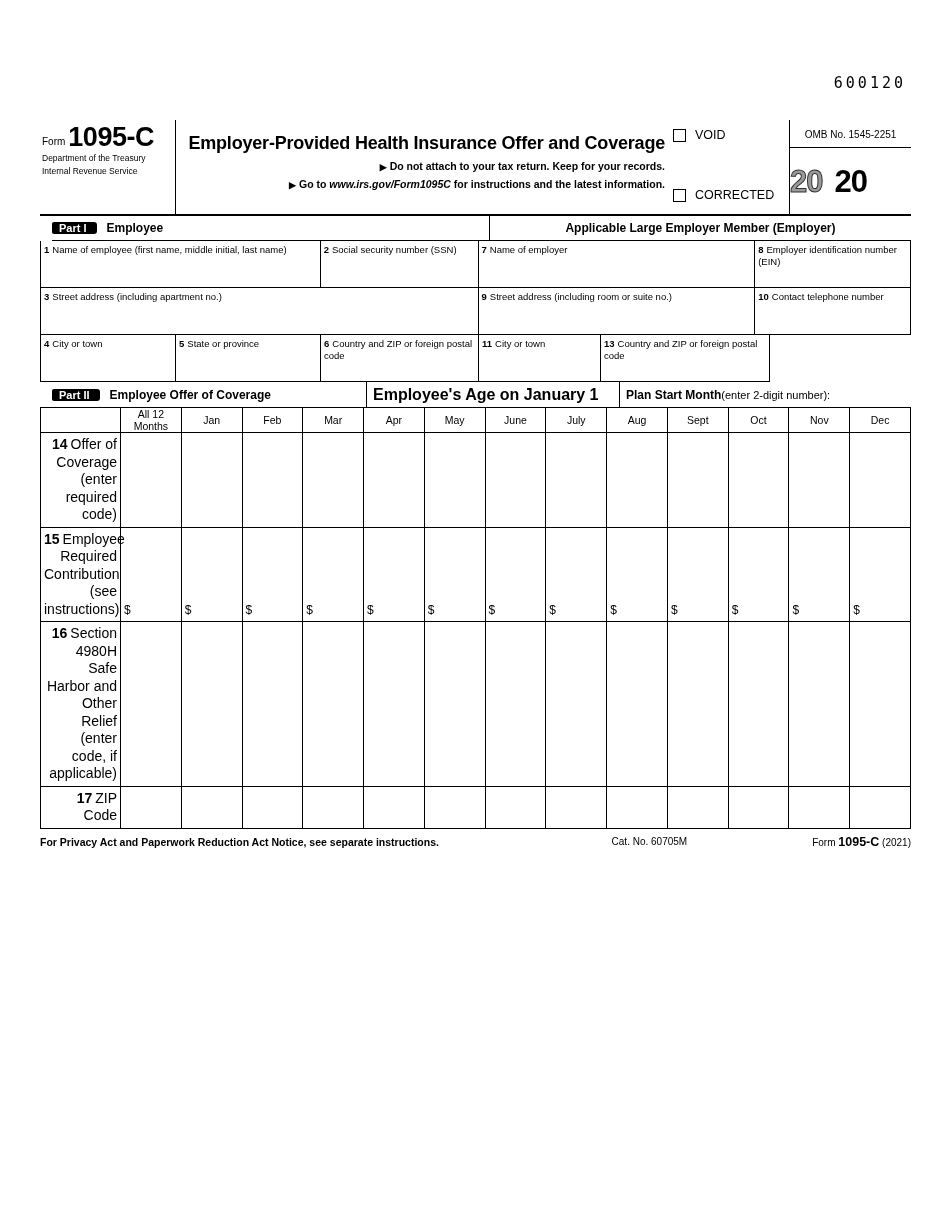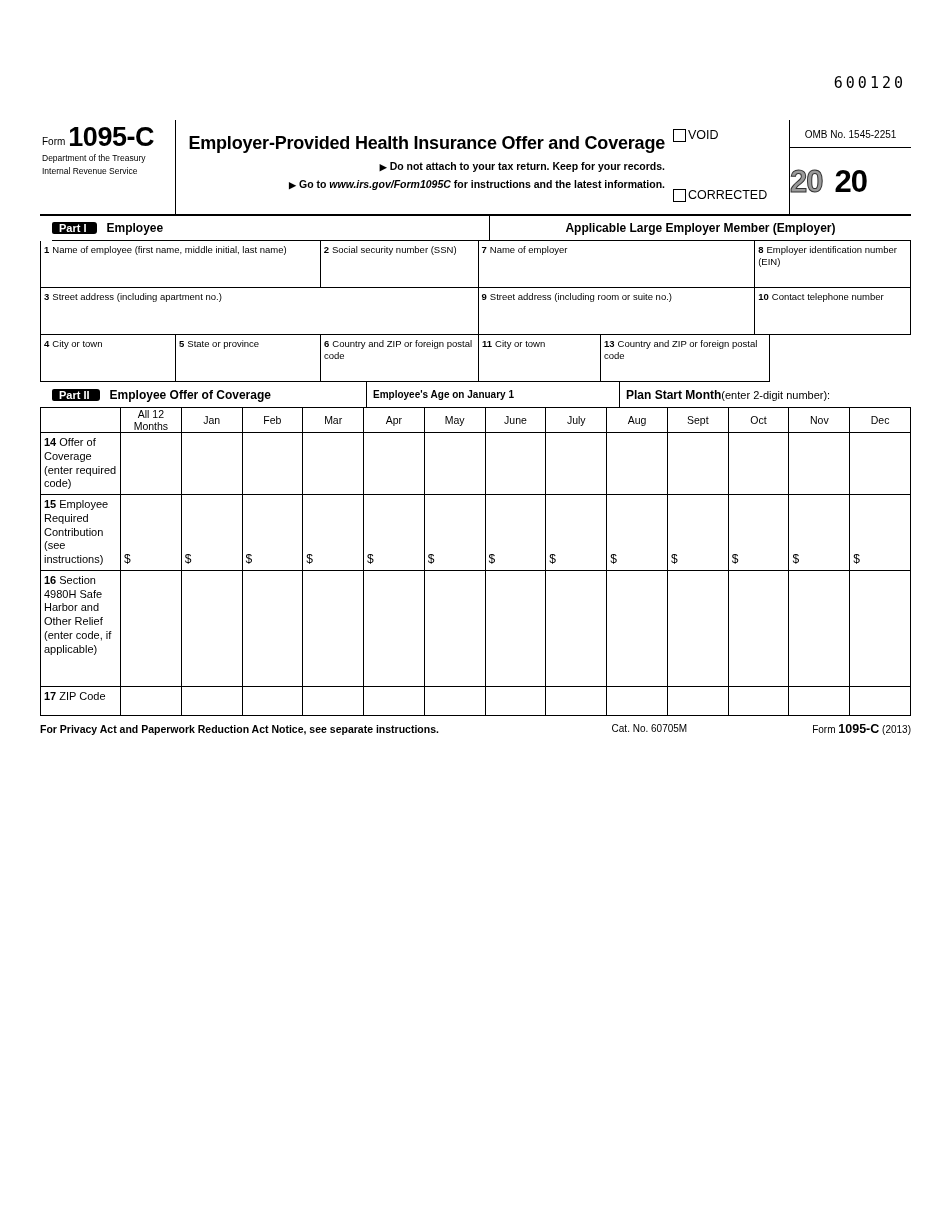--- a/index.html
+++ b/index.html
@@ -32,21 +32,21 @@
   .dept { font-size: 8.5px; line-height: 1.3; margin-top: 2px; }
   .dept:first-of-type { margin-top: 5px; }
 
   .hdr-center { flex: 1; text-align: right; padding-top: 13px; }
   .title { font-size: 18px; font-weight: bold; letter-spacing: -0.2px; }
   .instr { font-size: 10.5px; font-weight: bold; margin-top: 6px; }
   .arrow { font-size: 9px; margin-right: 3px; }
   .url { font-style: italic; }
 
   .hdr-checks { width: 124px; display: flex; flex-direction: column; justify-content: space-between; padding: 8px 0 12px 8px; }
-  .checkrow { display: flex; align-items: center; gap: 2px; }
+  .checkrow { display: flex; align-items: center; gap: 9px; }
   .checkbox { width: 13px; height: 13px; border: 1px solid #000; display: inline-block; background: #fff; cursor: pointer; }
   .checklabel { font-size: 12.5px; }
 
   .hdr-omb { width: 122px; border-left: 1px solid #000; display: flex; flex-direction: column; }
   .omb { font-size: 10px; text-align: center; padding: 9px 2px 7px; border-bottom: 1px solid #000; }
   .year { flex: 1; display: flex; align-items: center; justify-content: flex-start; gap: 12px; }
   .year-outline { font-size: 31px; font-weight: bold; color: #9a9a9a; -webkit-text-stroke: 1px #333; letter-spacing: -1px; line-height: 1; }
   .year-bold { font-size: 31px; font-weight: 800; letter-spacing: -1px; line-height: 1; }
 
   
@@ -55,38 +55,38 @@
   .badge {
     background: #000; color: #fff; font-weight: bold; font-size: 11px;
     display: flex; align-items: center; padding: 0 10px 0 7px;
     border-radius: 2px 3px 3px 2px; margin: 1px 0;
   }
   .pbar-left { display: flex; align-items: center; gap: 10px; }
   .p1-left { width: 438px; border-right: 1px solid #000; }
   .pbar-title { font-weight: bold; font-size: 12px; }
   .p1-right { flex: 1; display: flex; align-items: center; justify-content: center; font-weight: bold; font-size: 12px; }
   .p2s1 { width: 315px; border-right: 1px solid #000; }
-  .p2s2 { width: 253px; border-right: 1px solid #000; display: flex; align-items: center; padding-left: 6px; font-weight: bold; font-size: 10px; }
+  .p2s2 { width: 253px; border-right: 1px solid #000; display: flex; align-items: center; padding-left: 6px; font-weight: bold; font-size: 16px; }
   .p2s3 { flex: 1; display: flex; align-items: center; padding-left: 6px; font-size: 11px; }
   .p2s3 .bold { font-weight: bold; font-size: 12px; }
 
   
   .p1grid { border-left: 1px solid #000; }
   .p1row { display: flex; height: 47px; }
   .p1cell { border-right: 1px solid #000; border-bottom: 1px solid #000; padding: 3px 3px; font-size: 9.5px; line-height: 1.25; cursor: text; }
   .fnum { font-weight: bold; margin-right: 3px; }
   .w280{width:280px} .w158{width:158px} .w277{width:277px} .w156{width:156px}
   .w438{width:438px} .w135{width:135px} .w145{width:145px} .w122{width:122px}
   .w142{width:142px} .w169{width:169px}
 
   
   .pII-table { border-collapse: collapse; table-layout: fixed; width: 871px; }
   .pII-table th, .pII-table td { border: 1px solid #000; }
   .pII-table thead th { height: 21px; font-size: 10.5px; font-weight: normal; margin-top: 40px; }
-  .lblcell { font-size: 11px; vertical-align: top; padding: 3px 3px; line-height: 1.25; }
+  .lblcell { font-size: 14px; vertical-align: top; padding: 3px 3px; line-height: 1.25; text-align: right; }
   .entry { cursor: text; }
   .r14 td { height: 51px; }
   .r15 td { height: 67px; }
   .r16 td { height: 116px; }
   .r17 td { height: 29px; }
   .money { vertical-align: bottom; padding: 0 0 3px 3px; cursor: text; }
   .dollar { font-size: 12px; }
 
   
   .footer { display: flex; align-items: center; margin-top: 6px; }
@@ -286,18 +286,18 @@
         </tr>
       </tbody>
     </table>
 
     <div class="footer">
       <span class="privacy">For Privacy Act and Paperwork Reduction Act Notice, see separate instructions.</span>
       <span class="catno">Cat. No. 60705M</span>
       <span class="formfoot">
         <span>Form</span>
         <span class="fno">1095-C</span>
-        <span>(2013)</span>
+        <span>(2021)</span>
       </span>
     </div>
 
   </div>
 </div>
 
 </body></html>

